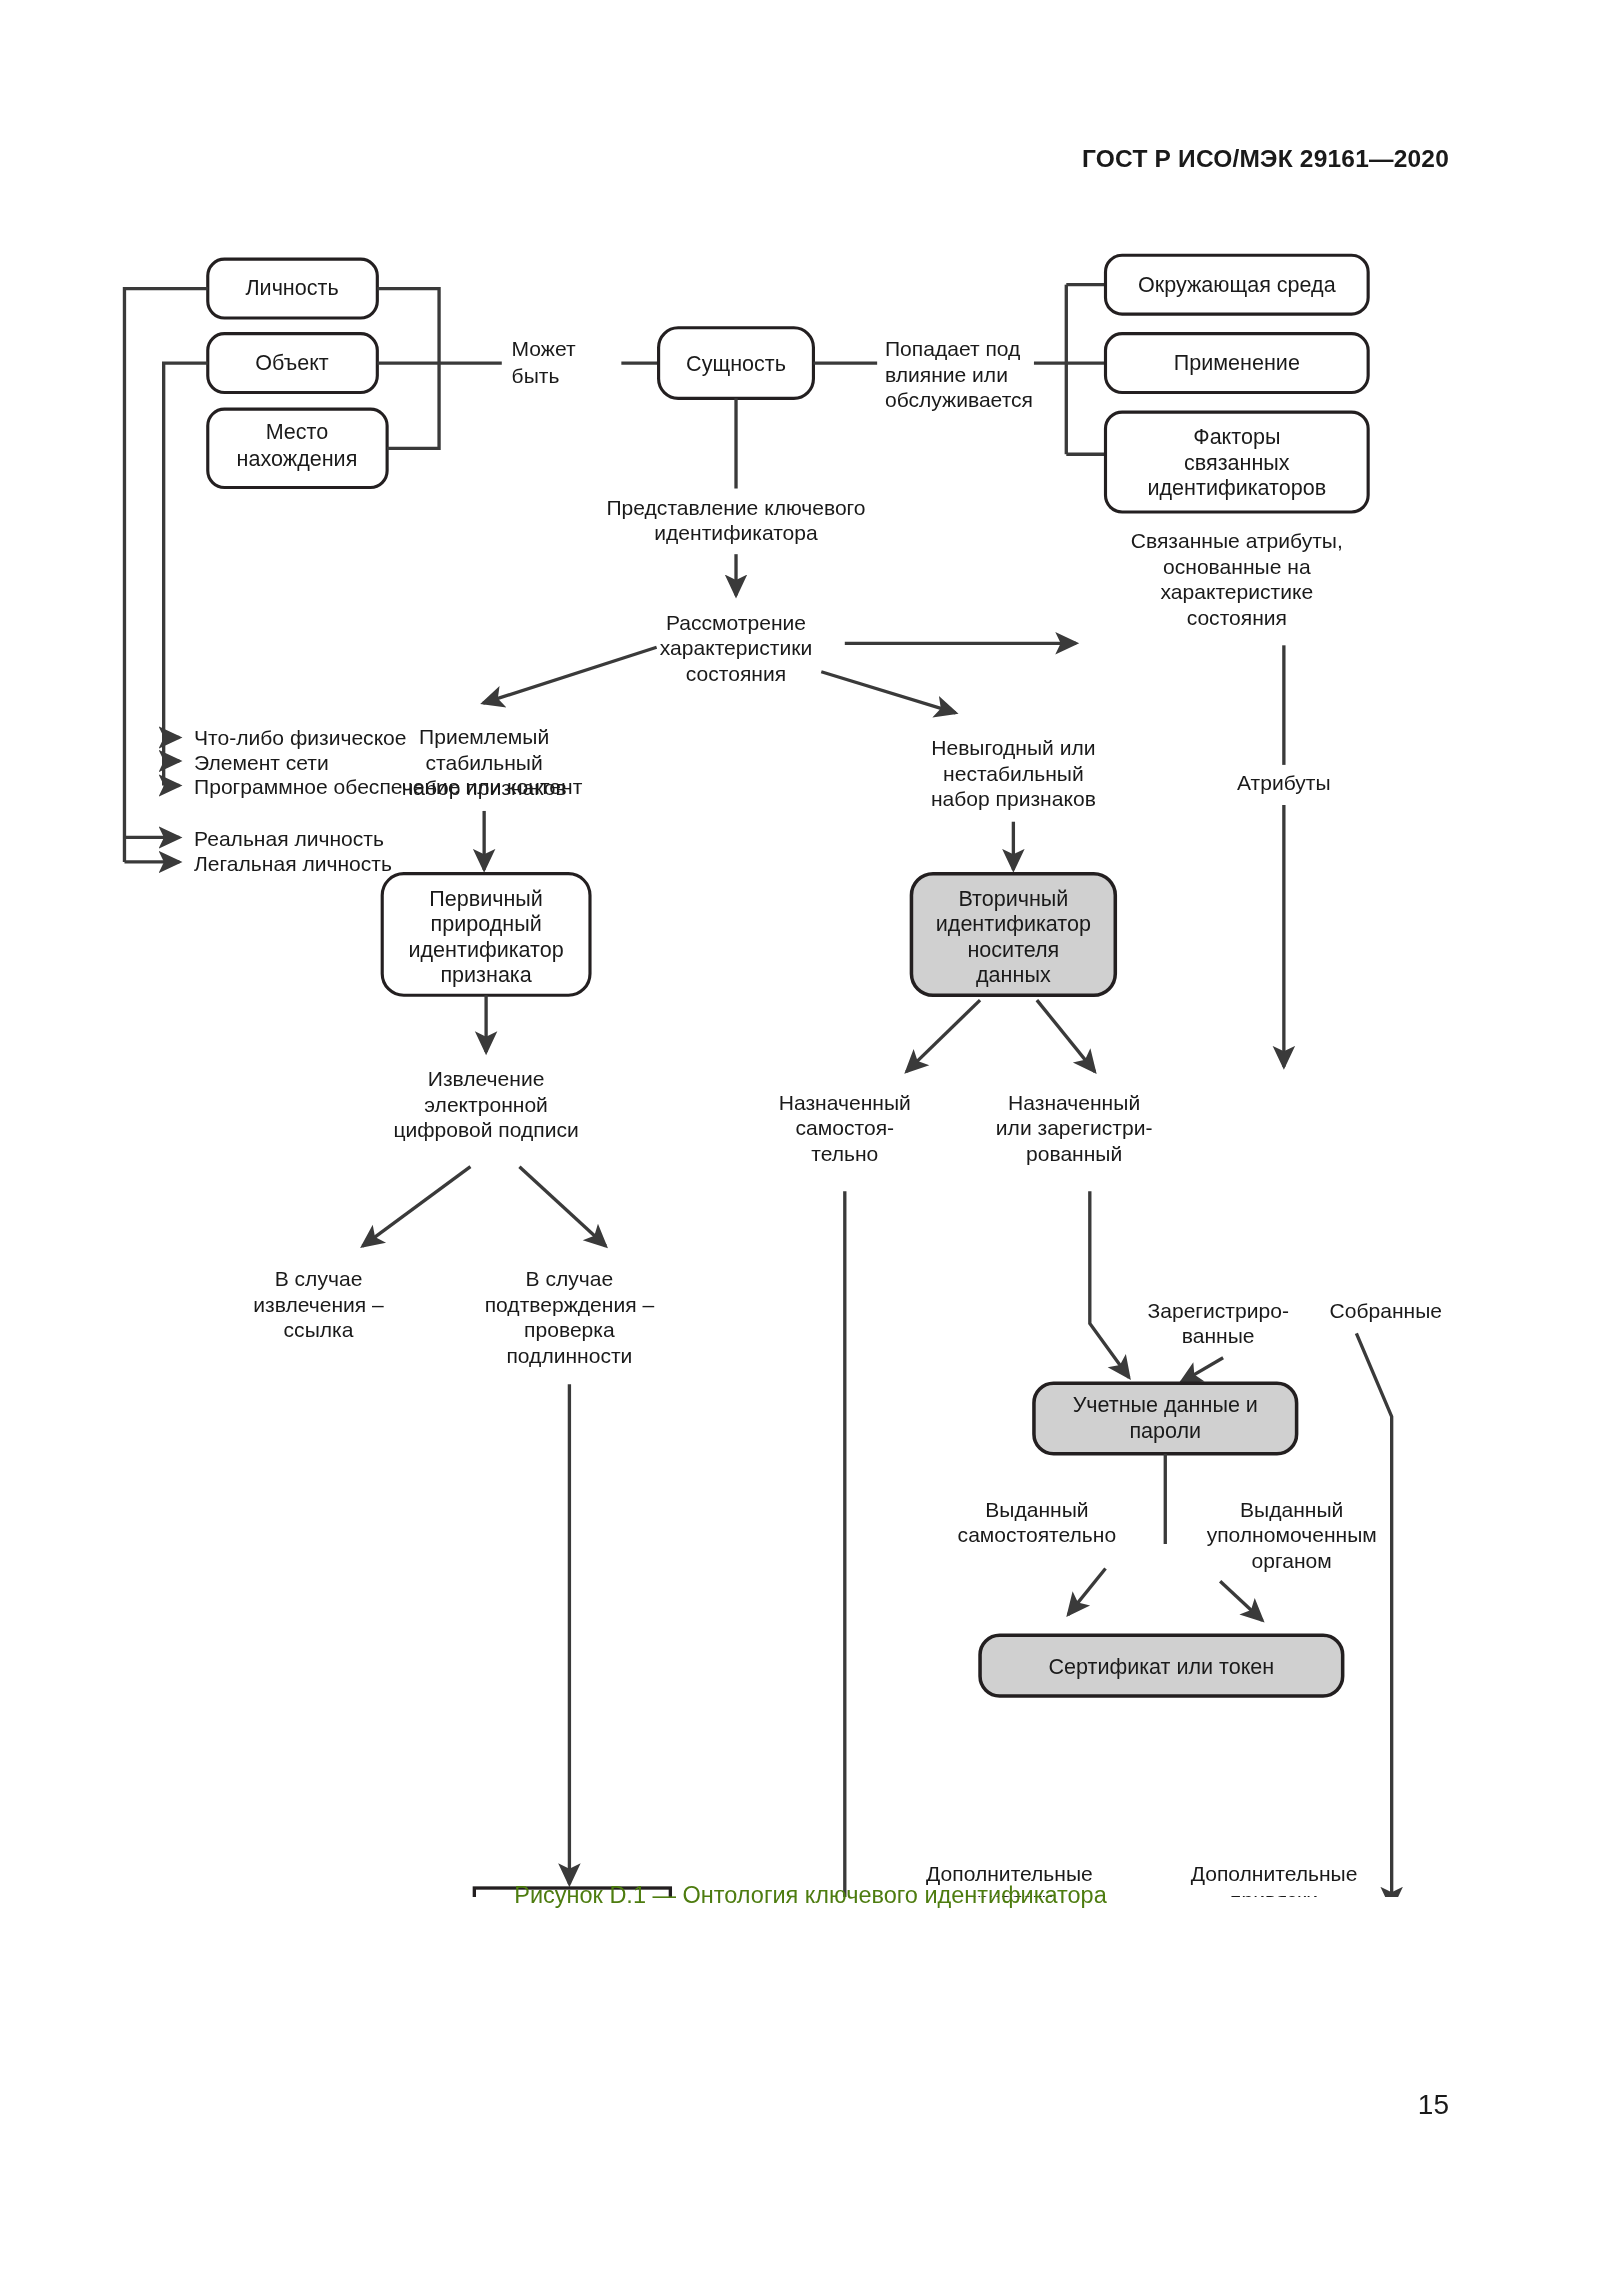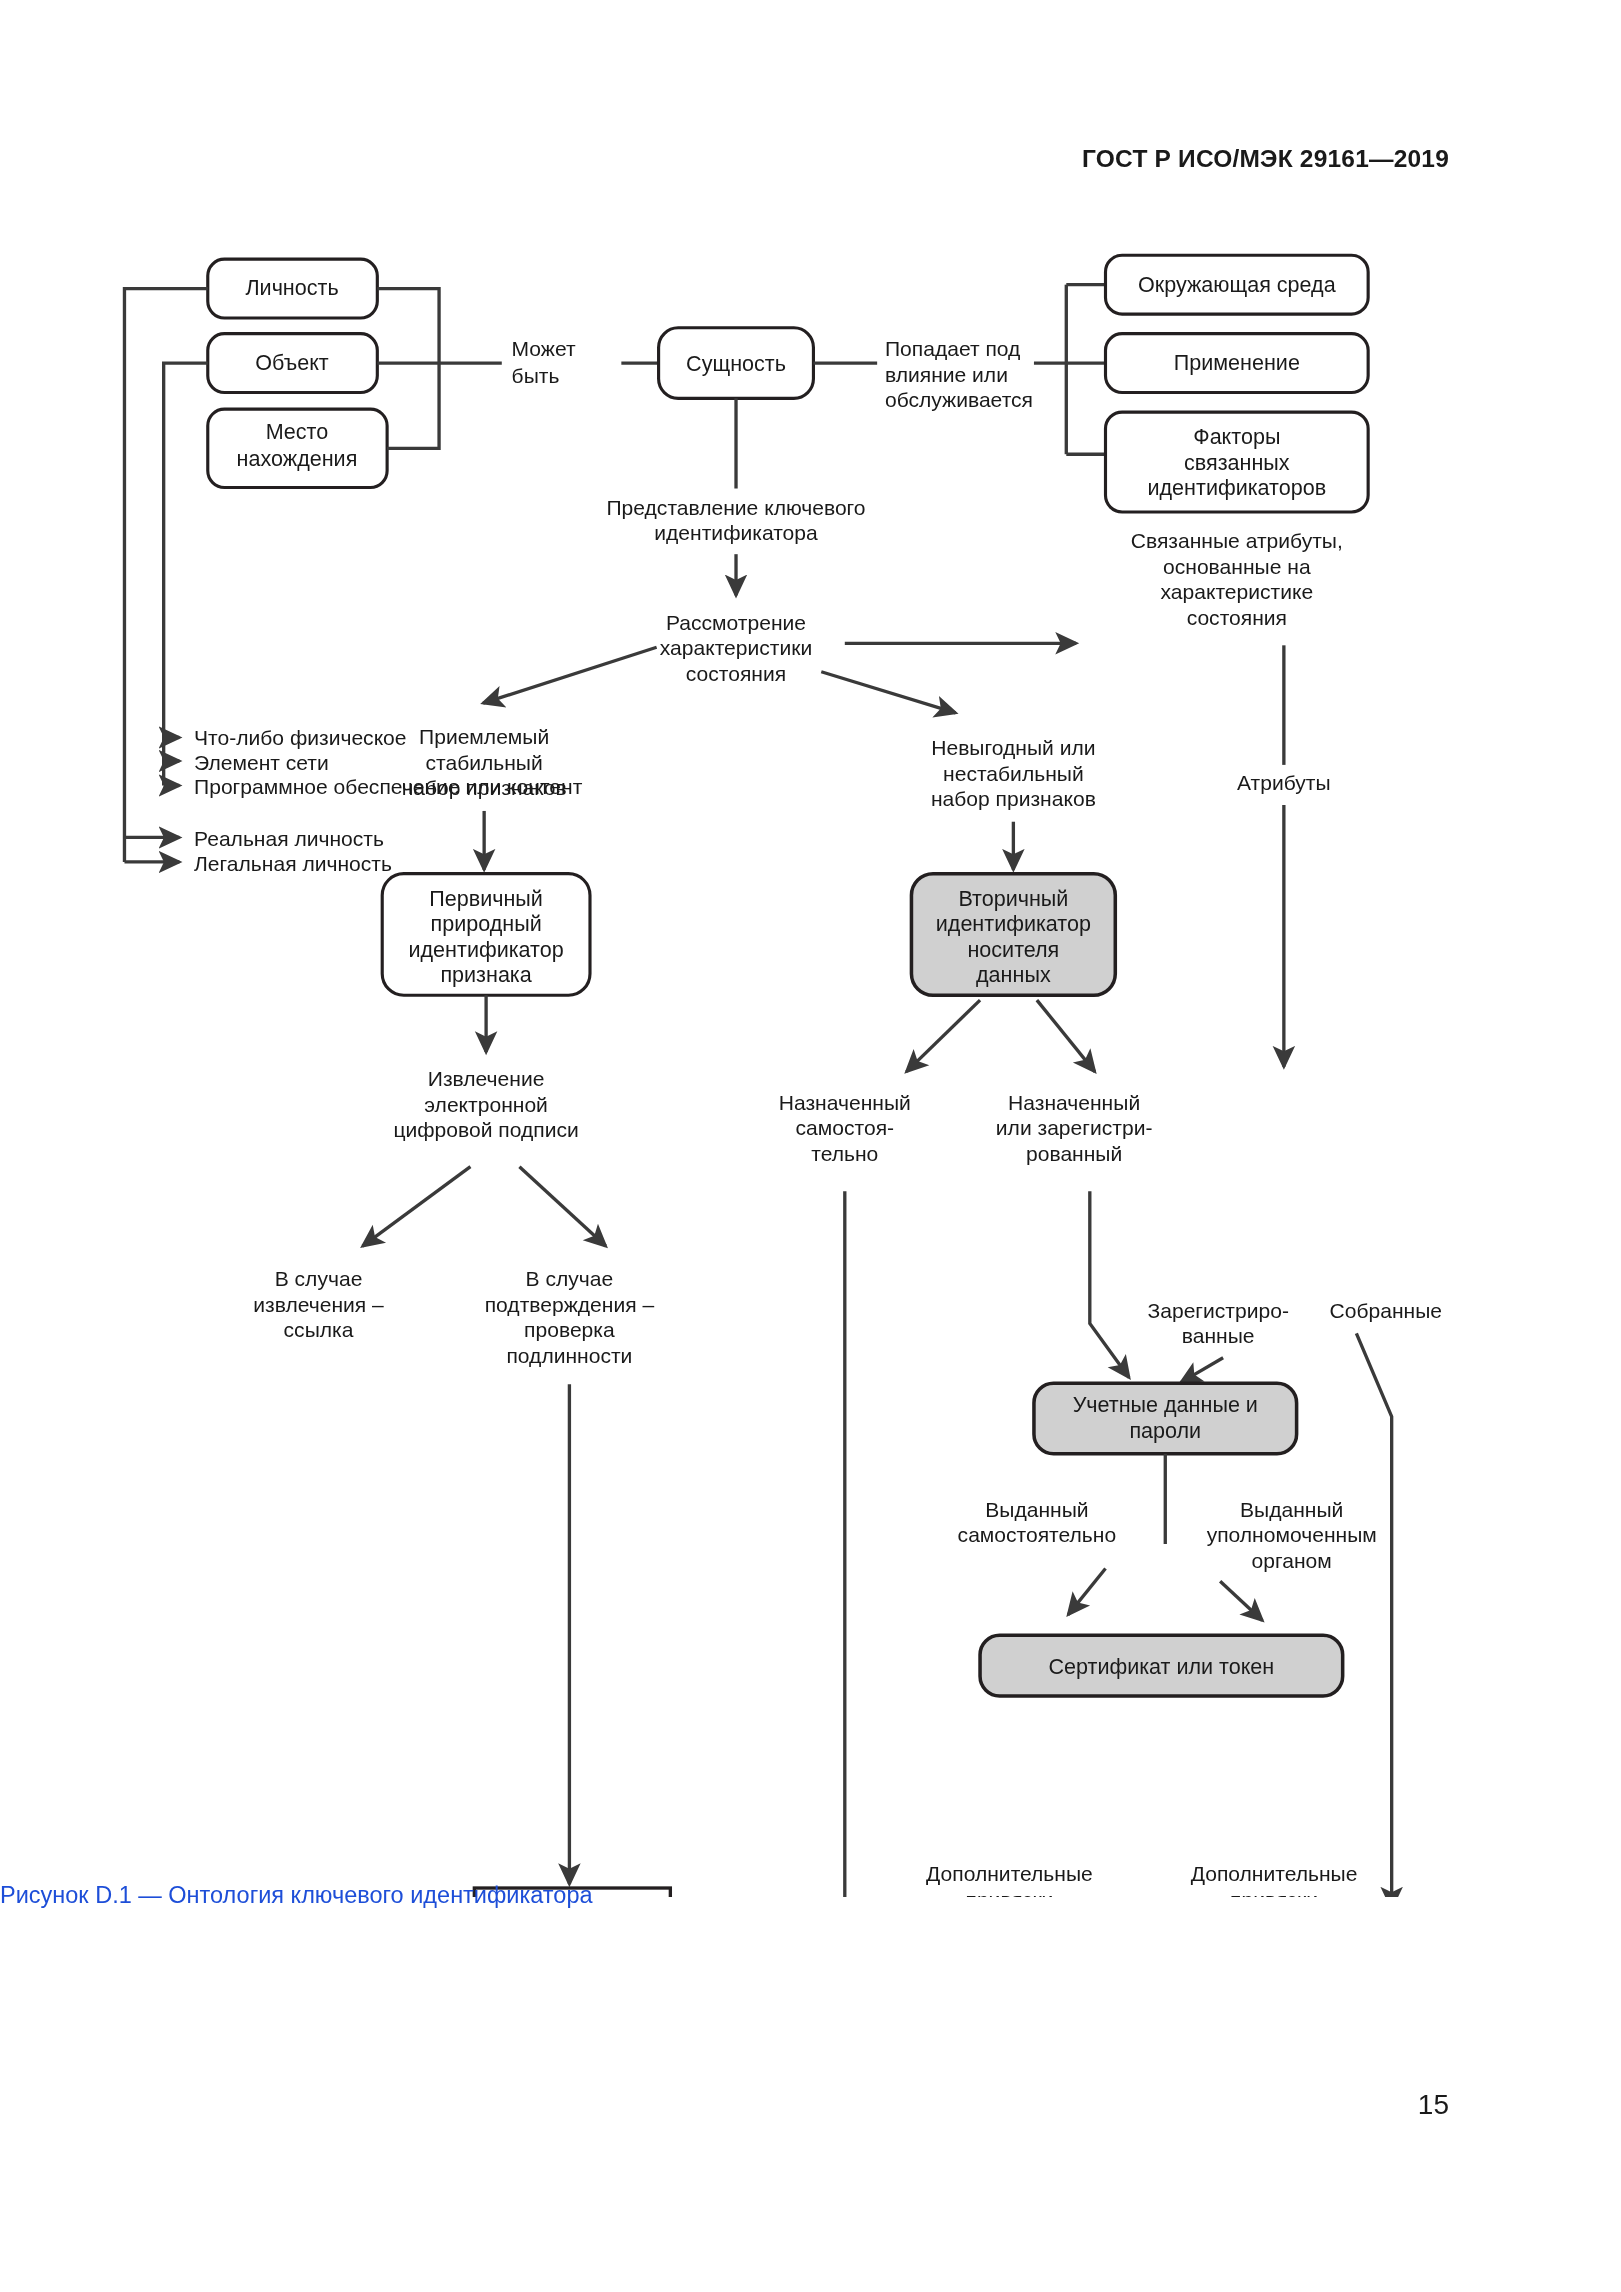--- a/index.html
+++ b/index.html
@@ -37,23 +37,23 @@
     left: 0;
     top: 211px;
     width: 1592px;
     height: 1686px;
   }
   .figure-caption {
     position: absolute;
     top: 1882px;
     left: 0;
     width: 1621px;
-    text-align: left;
+    text-align: center;
     font-size: 23.5px;
-    color: #1d4ed8;
+    color: #4d7c0f;
   }
   .page-number {
     position: absolute;
     bottom: 172px;
     right: 172px;
     font-size: 28px;
     color: #1a1a1a;
   }
   svg.diagram {
     display: block;
@@ -90,21 +90,21 @@
   }
   .lbl-box {
     font-size: 22px;
   }
 </style>
 </head>
 <body>
 
 <div class="page">
 
-  <div class="doc-header">ГОСТ Р ИСО/МЭК 29161—2019</div>
+  <div class="doc-header">ГОСТ Р ИСО/МЭК 29161—2020</div>
 
   <div class="figure-wrap">
     <svg class="diagram" viewBox="0 0 1654 1720" xmlns="http://www.w3.org/2000/svg">
       <defs>
         <marker id="arrow" viewBox="0 0 12 12" refX="10" refY="6" markerWidth="7.5" markerHeight="7.5" orient="auto-start-reverse">
           <path d="M 0 0.6 L 11.5 6 L 0 11.4 L 2.6 6 Z" fill="#3a3a3a"></path>
         </marker>
       </defs>
 
       <rect class="nodebox" x="212" y="49" width="173" height="60" rx="17" ry="17"></rect>

